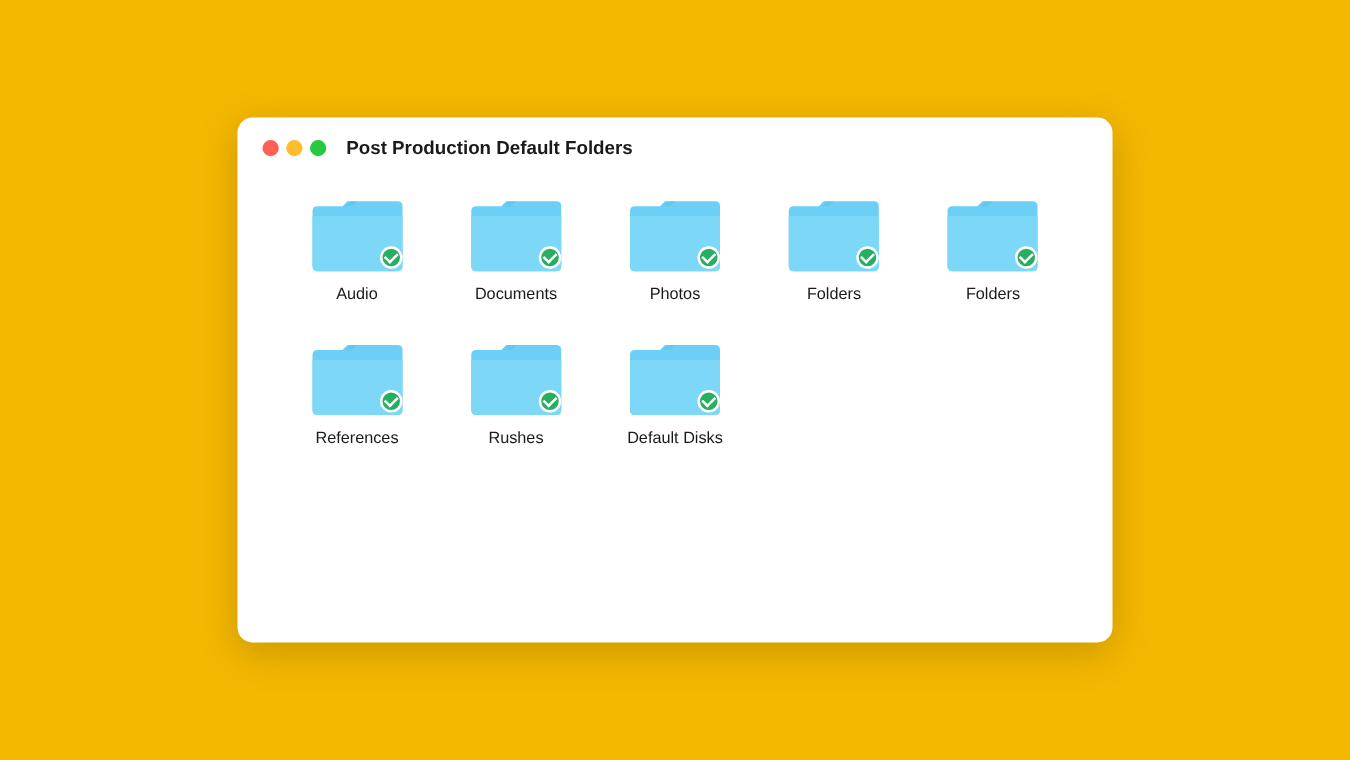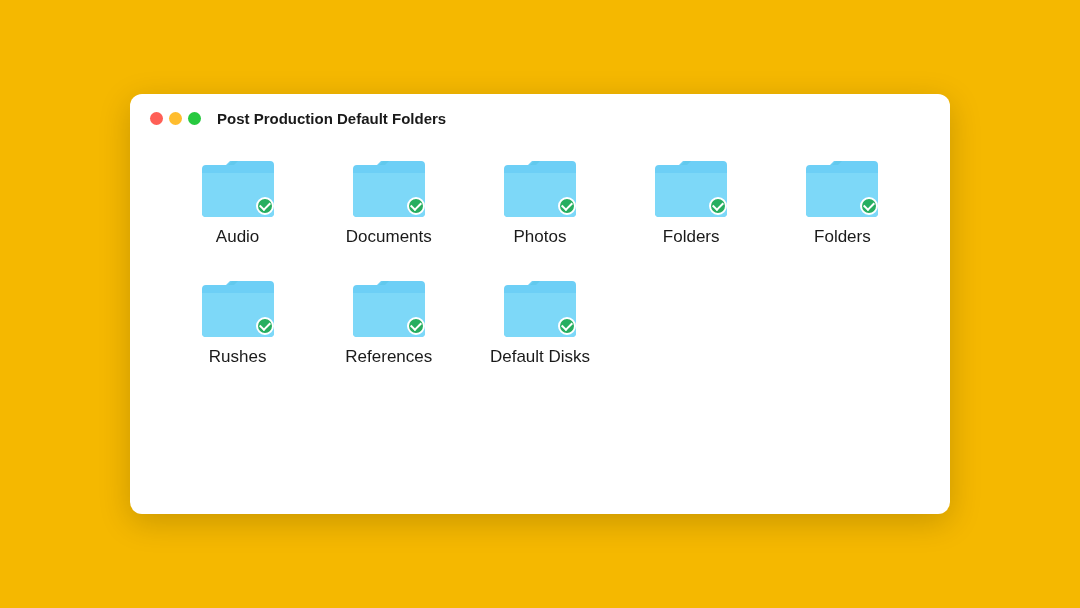--- a/index.html
+++ b/index.html
@@ -14,21 +14,21 @@
       background-color: #F5B800;
       display: flex;
       align-items: center;
       justify-content: center;
       font-family: -apple-system, BlinkMacSystemFont, 'Helvetica Neue', Arial, sans-serif;
     }
 
     .window {
       background: #FFFFFF;
       border-radius: 12px;
-      width: 820px;
+      width: 700px;
       min-height: 420px;
       box-shadow: 0 8px 32px rgba(0,0,0,0.18);
       overflow: hidden;
       padding-bottom: 32px;
     }
 
     .titlebar {
       display: flex;
       align-items: center;
       padding: 16px 20px 12px 20px;
@@ -102,21 +102,21 @@
       content: '';
       display: block;
       width: 8px;
       height: 5px;
       border-left: 2px solid #fff;
       border-bottom: 2px solid #fff;
       transform: rotate(-45deg) translate(1px, -1px);
     }
 
     .folder-label {
-      font-size: 17px;
+      font-size: 13px;
       font-weight: 400;
       color: #1a1a1a;
       text-align: center;
     }
   </style>
 </head>
 <body>
 
 <div class="window">
   <div class="titlebar">
@@ -194,33 +194,33 @@
 
     <div class="folder-item">
       <div class="folder-icon-wrapper">
         <svg class="folder-svg" viewBox="0 0 80 68" fill="none" xmlns="http://www.w3.org/2000/svg">
           <path d="M4 18 Q4 14 8 14 L28 14 L32 10 L72 10 Q76 10 76 14 L76 62 Q76 66 72 66 L8 66 Q4 66 4 62 Z" fill="#6DCFF6"></path>
           <path d="M4 22 L76 22 L76 62 Q76 66 72 66 L8 66 Q4 66 4 62 Z" fill="#7DD8F8"></path>
           <path d="M4 18 Q4 14 8 14 L30 14 L34 10 L40 10 L36 14 L8 14 Q4 14 4 18 Z" fill="#5BC4E8" opacity="0.6"></path>
         </svg>
         <div class="check-badge"></div>
       </div>
+      <span class="folder-label">References</span>
+    </div>
+
+    <div class="folder-item">
+      <div class="folder-icon-wrapper">
+        <svg class="folder-svg" viewBox="0 0 80 68" fill="none" xmlns="http://www.w3.org/2000/svg">
+          <path d="M4 18 Q4 14 8 14 L28 14 L32 10 L72 10 Q76 10 76 14 L76 62 Q76 66 72 66 L8 66 Q4 66 4 62 Z" fill="#6DCFF6"></path>
+          <path d="M4 22 L76 22 L76 62 Q76 66 72 66 L8 66 Q4 66 4 62 Z" fill="#7DD8F8"></path>
+          <path d="M4 18 Q4 14 8 14 L30 14 L34 10 L40 10 L36 14 L8 14 Q4 14 4 18 Z" fill="#5BC4E8" opacity="0.6"></path>
+        </svg>
+        <div class="check-badge"></div>
+      </div>
       <span class="folder-label">Rushes</span>
-    </div>
-
-    <div class="folder-item">
-      <div class="folder-icon-wrapper">
-        <svg class="folder-svg" viewBox="0 0 80 68" fill="none" xmlns="http://www.w3.org/2000/svg">
-          <path d="M4 18 Q4 14 8 14 L28 14 L32 10 L72 10 Q76 10 76 14 L76 62 Q76 66 72 66 L8 66 Q4 66 4 62 Z" fill="#6DCFF6"></path>
-          <path d="M4 22 L76 22 L76 62 Q76 66 72 66 L8 66 Q4 66 4 62 Z" fill="#7DD8F8"></path>
-          <path d="M4 18 Q4 14 8 14 L30 14 L34 10 L40 10 L36 14 L8 14 Q4 14 4 18 Z" fill="#5BC4E8" opacity="0.6"></path>
-        </svg>
-        <div class="check-badge"></div>
-      </div>
-      <span class="folder-label">References</span>
     </div>
 
     <div class="folder-item">
       <div class="folder-icon-wrapper">
         <svg class="folder-svg" viewBox="0 0 80 68" fill="none" xmlns="http://www.w3.org/2000/svg">
           <path d="M4 18 Q4 14 8 14 L28 14 L32 10 L72 10 Q76 10 76 14 L76 62 Q76 66 72 66 L8 66 Q4 66 4 62 Z" fill="#6DCFF6"></path>
           <path d="M4 22 L76 22 L76 62 Q76 66 72 66 L8 66 Q4 66 4 62 Z" fill="#7DD8F8"></path>
           <path d="M4 18 Q4 14 8 14 L30 14 L34 10 L40 10 L36 14 L8 14 Q4 14 4 18 Z" fill="#5BC4E8" opacity="0.6"></path>
         </svg>
         <div class="check-badge"></div>

